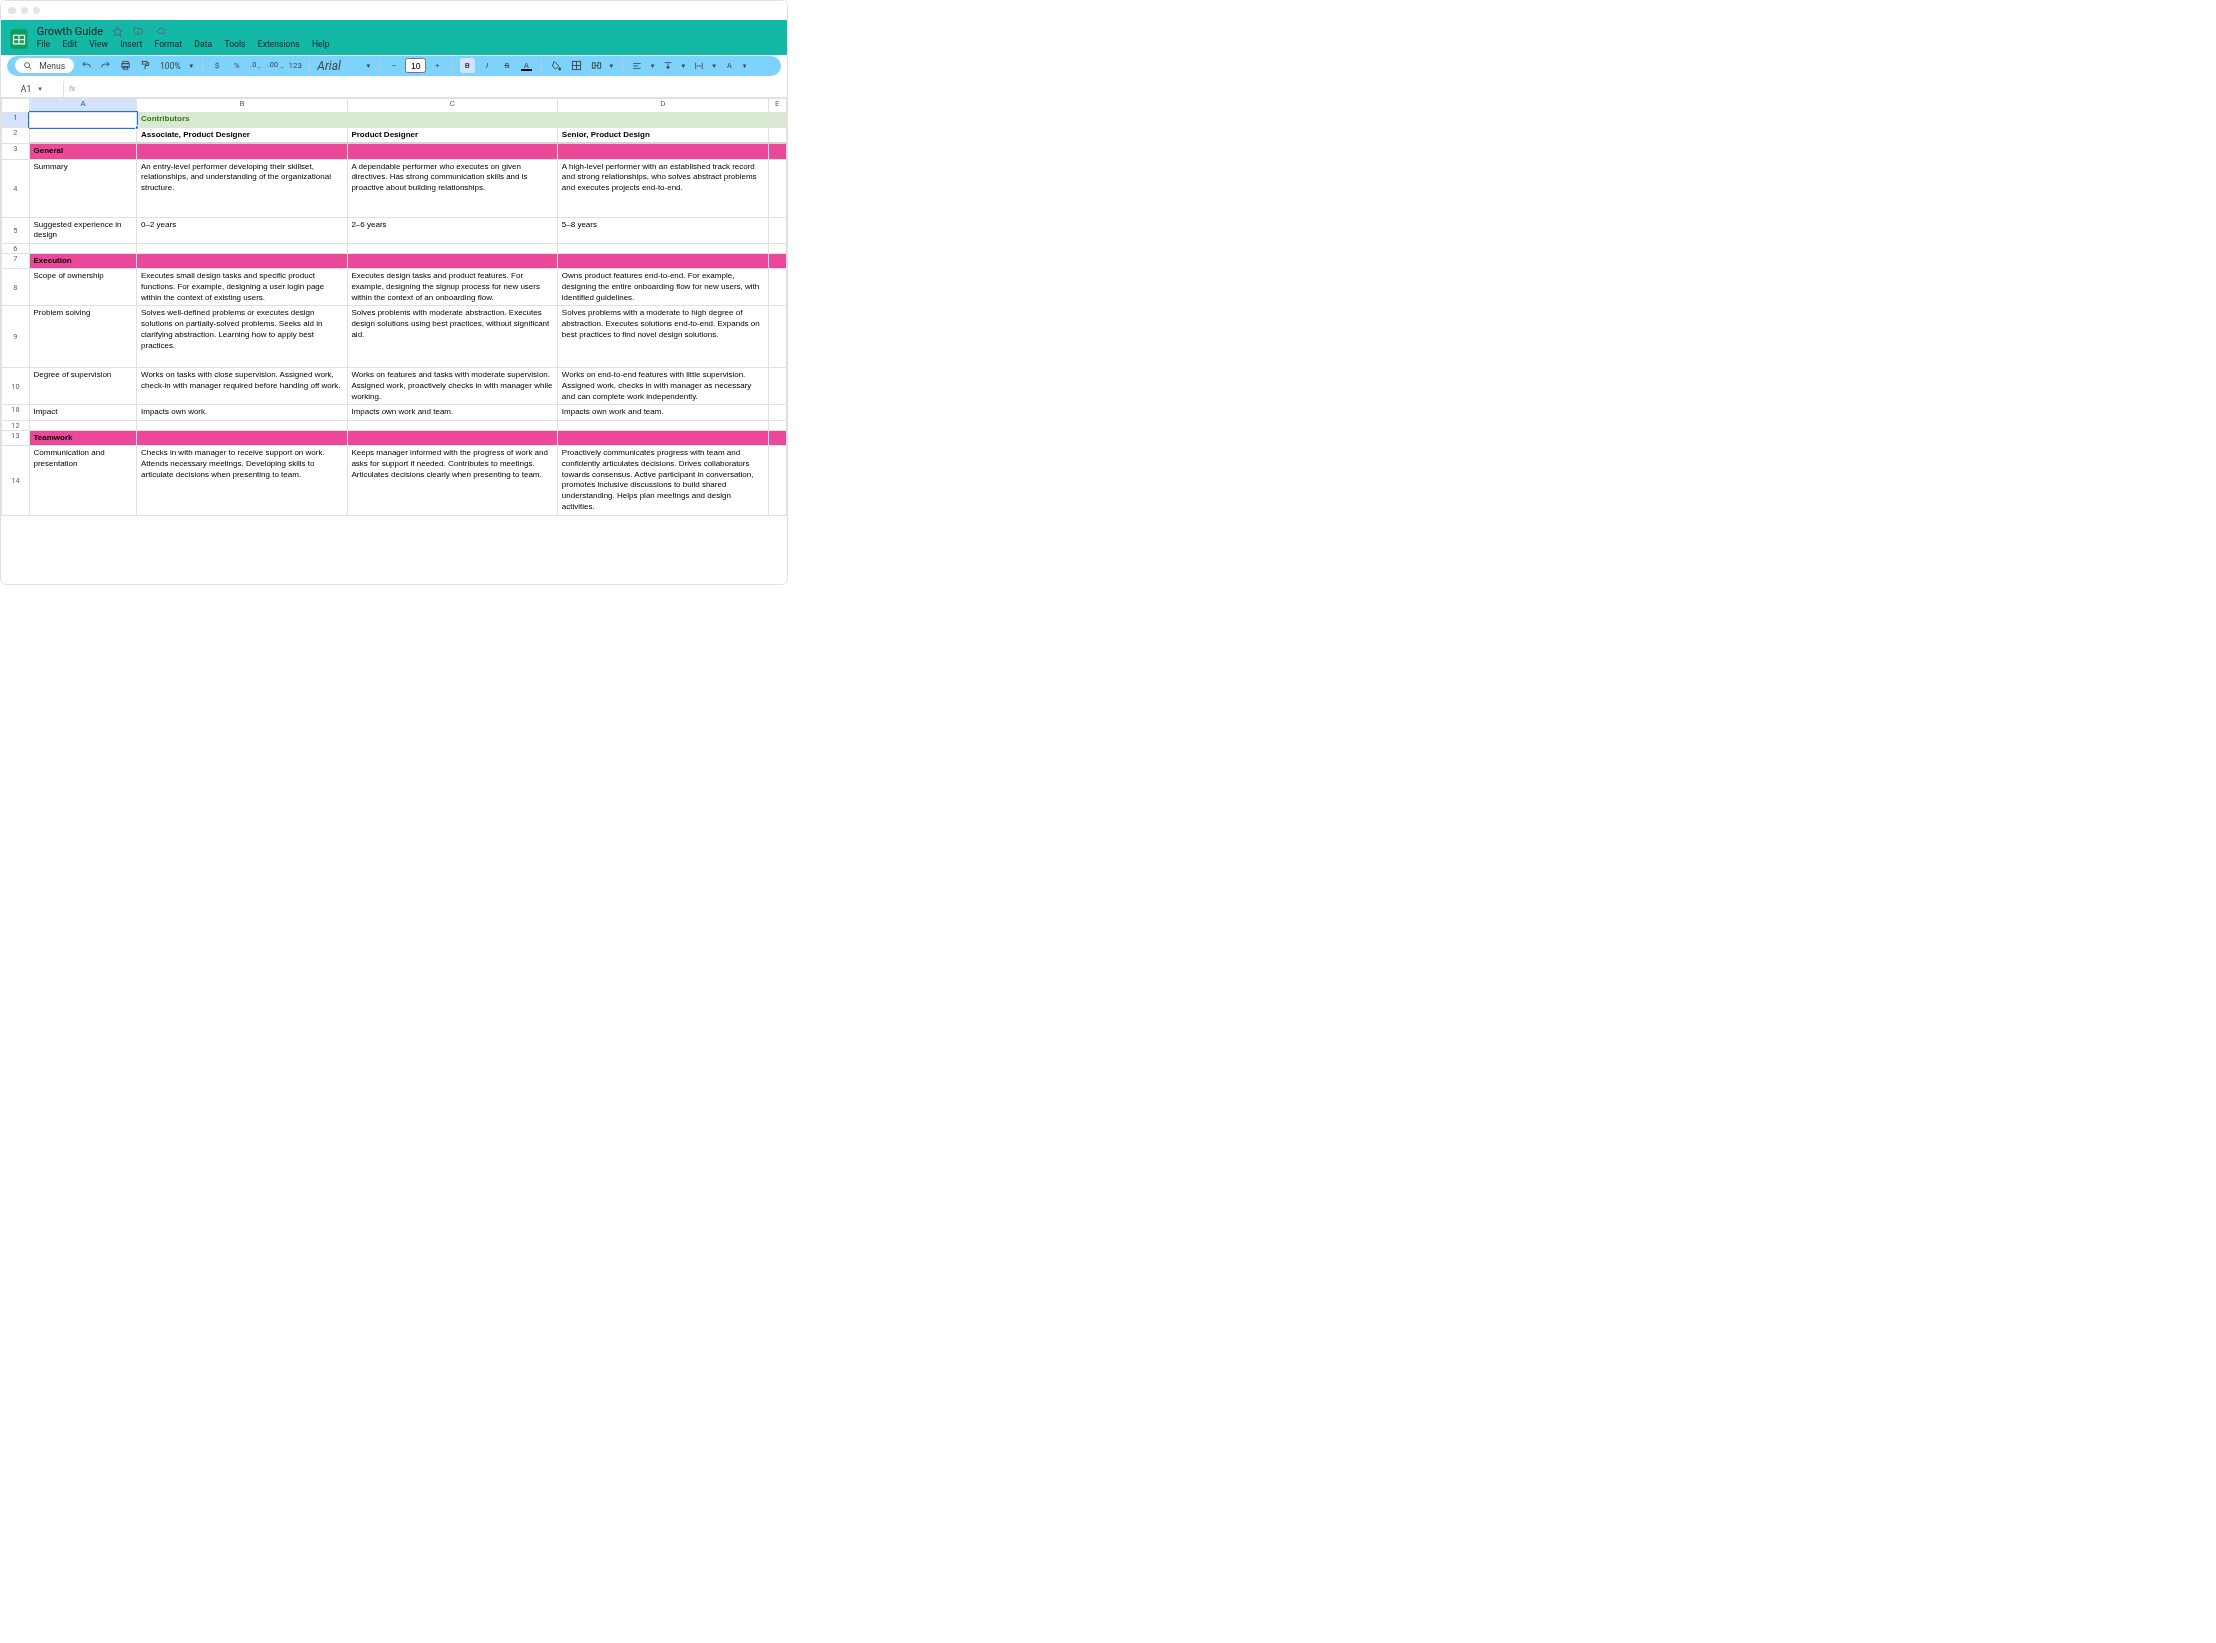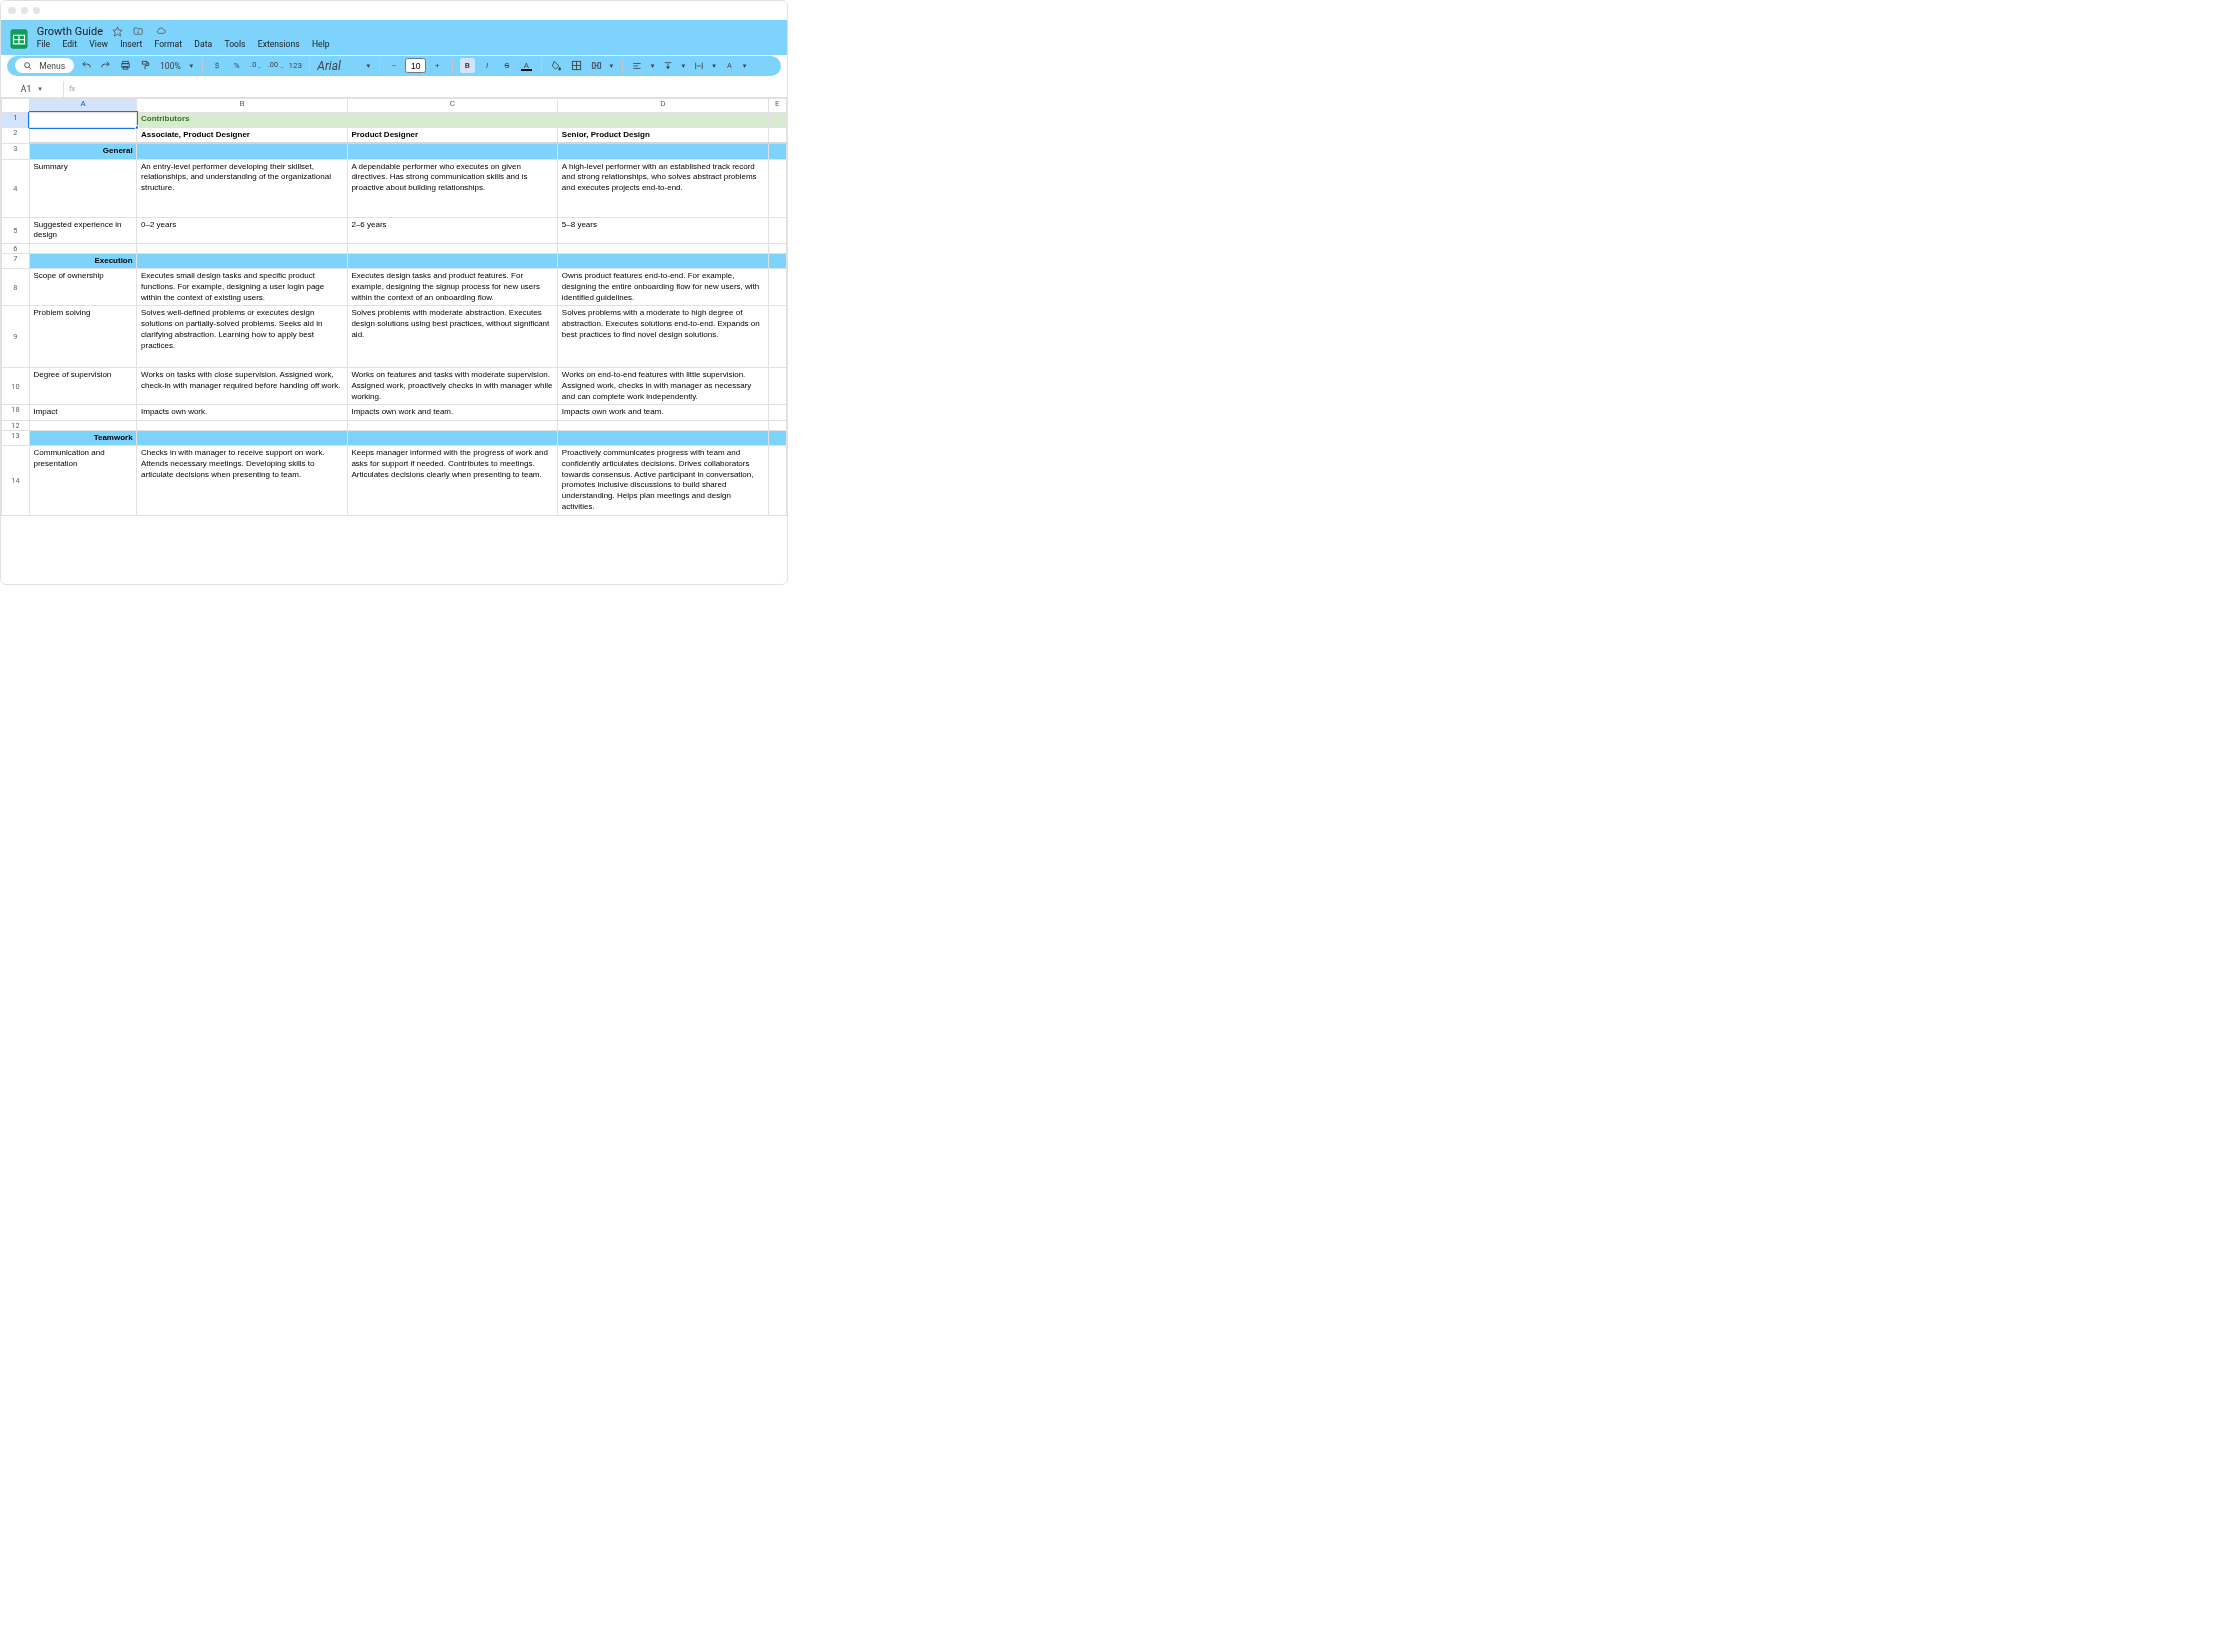--- a/index.html
+++ b/index.html
@@ -23,21 +23,21 @@
   .titlebar {
     height: 18.5px;
     background: #fff;
     display: flex;
     align-items: center;
     padding-left: 7.4px;
     gap: 4.9px;
   }
   .traffic { width:7.4px; height:7.4px; border-radius:50%; background:#e4e4e4; }
   .header {
-    background: #7dd3fc;
+    background: #14b8a6;
     padding: 3.1px 6.2px 0 6.2px;
   }
   .hrow1 { display:flex; align-items:center; gap:4.9px; }
   .logo {
     width:24.6px; height:32px; display:flex; align-items:center; justify-content:center;
   }
   .logo svg { width:22px; height:22px; }
   .doc-area { display:flex; flex-direction:column; gap:0px; }
   .docname-row { display:flex; align-items:center; gap:9.2px; padding-top:1.2px;}
   .docname { font-size:11px; color:#202124; }
@@ -84,21 +84,21 @@
   .rowhead { width:28px; text-align:center; background:#fff; color:#5f6368; position:sticky; left:0; font-size:7.4px;}
   .rowhead.sel { background:#d3e3fd; color:#0b57d0;}
   .corner { width:28px; background:#fff; position:sticky; left:0; top:0; z-index:3;}
   td { padding:1.8px 3.7px; color:#000; font-family: Arial, sans-serif; line-height:1.35;}
   .col-A { width:108px; }
   .col-B { width:212px; }
   .col-C { width:212px; }
   .col-D { width:212px; }
   .col-E { width:18.5px; }
   .selected-cell { outline:1.2px solid #1a73e8; outline-offset:-0.6px; background:#fff;}
-  .section-head td { background:#7dd3fc; font-weight:bold;text-align:right; }
+  .section-head td { background:#ec4899; font-weight:bold; }
   .section-head .rowhead { background:#fff; font-weight:normal;}
   .contrib-row td { background:#d9ead3; }
   .contrib-row .rowhead { background:#d3e3fd; }
   .contrib-text { color:#38761d; font-weight:bold; }
   .role-row td { font-weight:bold; }
   .thick-bottom td { border-bottom:2.5px solid #d5d5d5; }
   .thick-bottom .rowhead { border-bottom:0.6px solid #e1e1e1;}
   .sel-handle {
     position:absolute; width:4.3px; height:4.3px; background:#1a73e8; border-radius:50%; border:0.6px solid #fff;
   }

